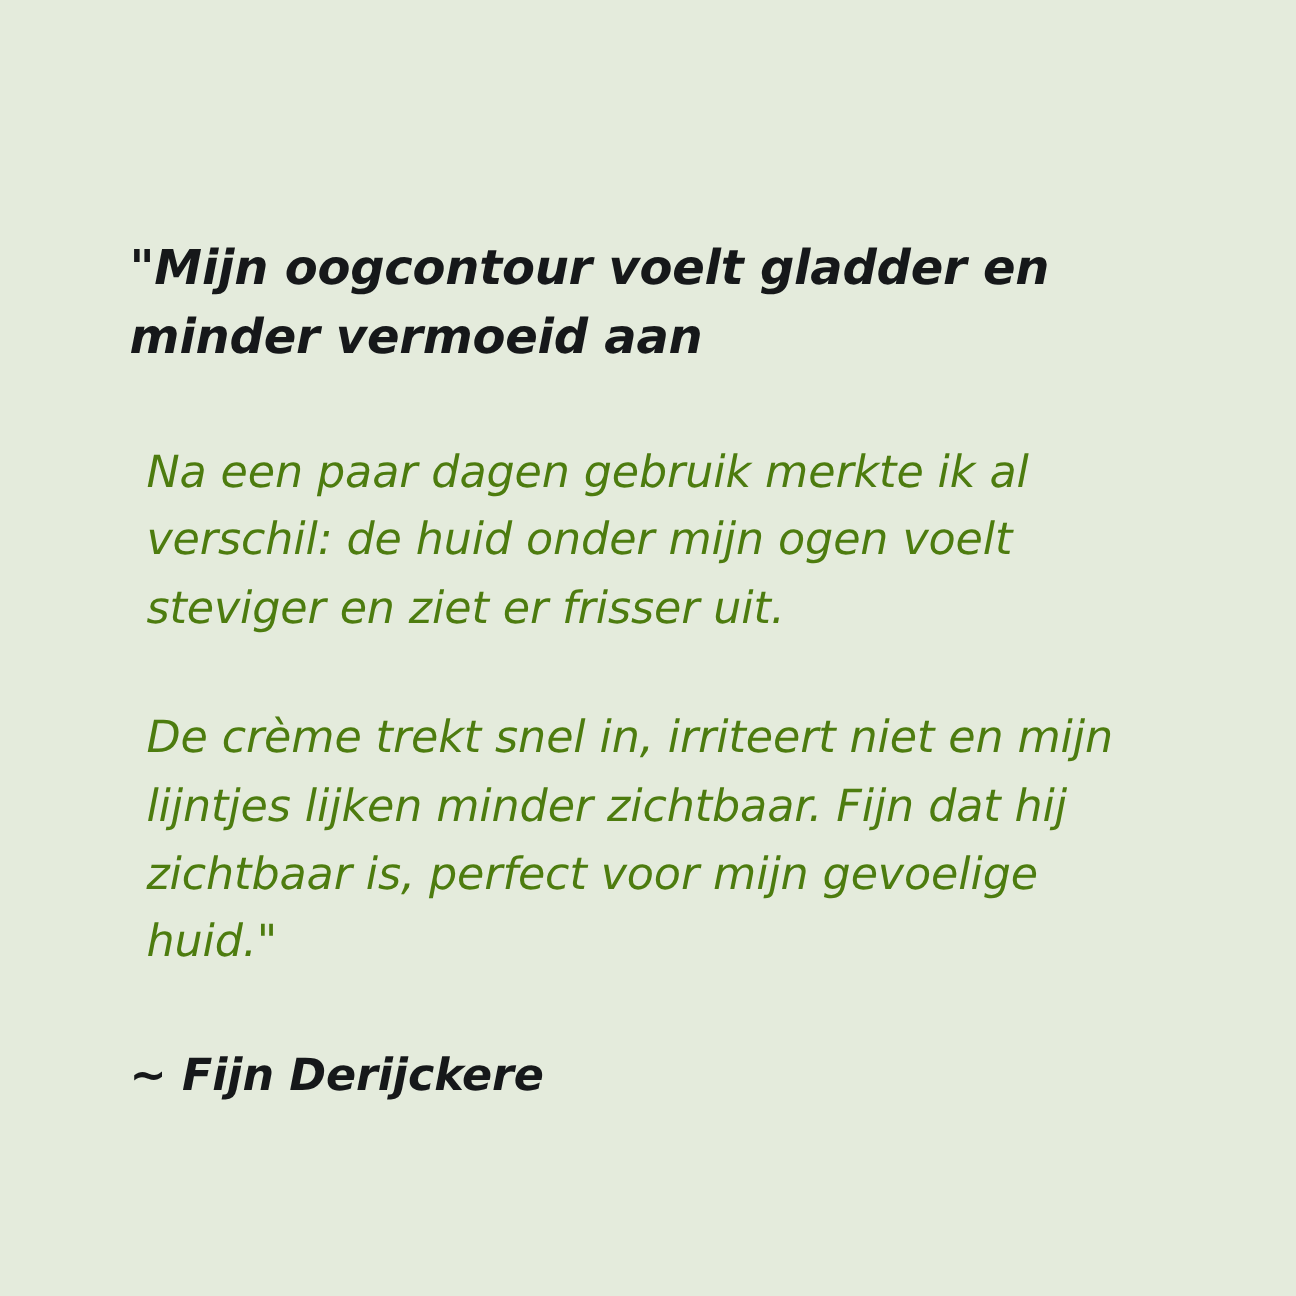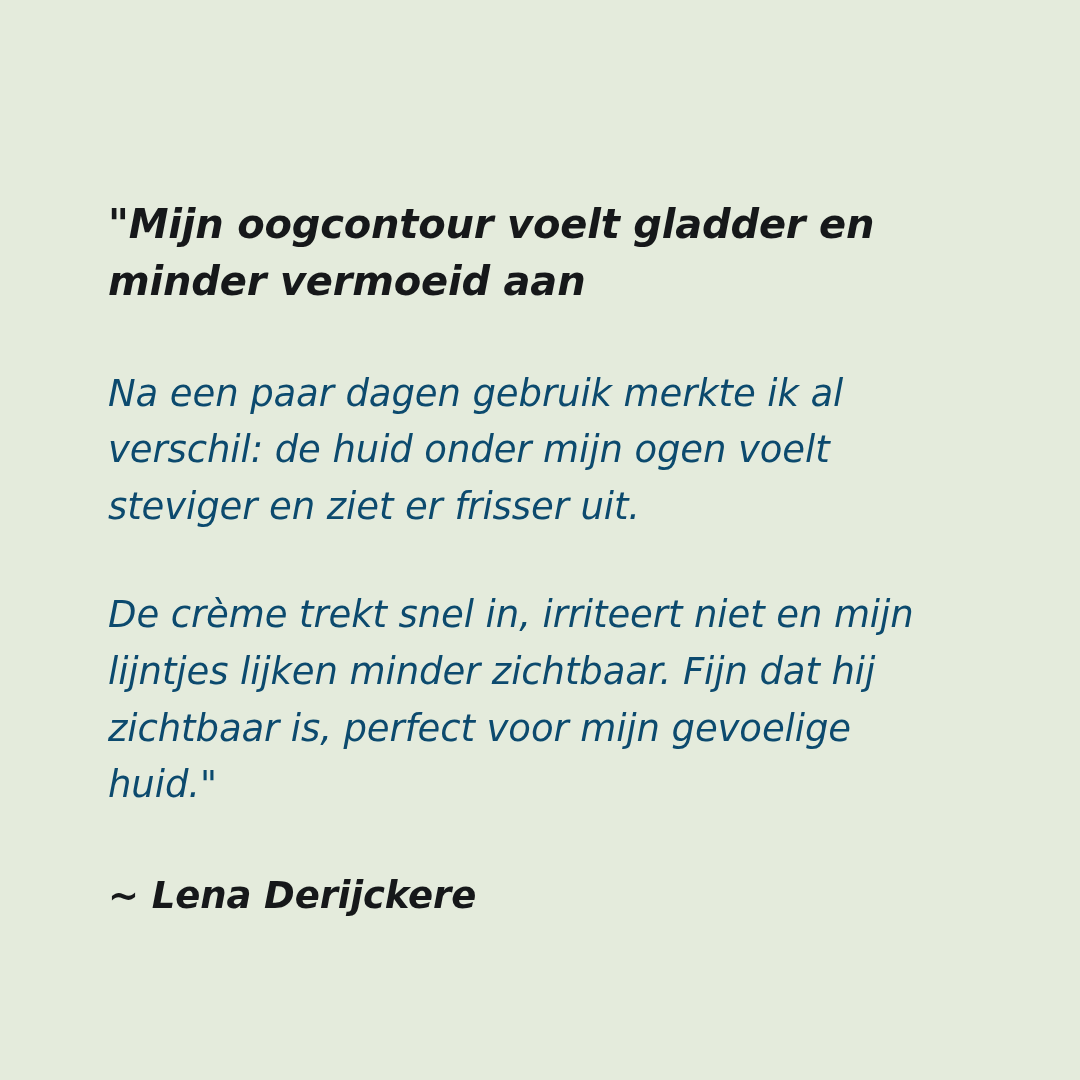--- a/index.html
+++ b/index.html
@@ -34,23 +34,23 @@
     letter-spacing: -0.2px;
     margin: 0 0 56px 0;
     max-width: 850px;
   }
   .para {
     font-family: "DejaVu Sans", sans-serif;
     font-style: italic;
     font-weight: normal;
     font-size: 37px;
     line-height: 1.53;
-    color: #0c4a6e;
+    color: #4d7c0f;
     letter-spacing: -0.1px;
-    margin: 0 0 52px 0;
+    margin: 0 0 52px 14px;
     max-width: 830px;
   }
   .para-2 {
     max-width: 840px;
     margin-bottom: 56px;
   }
   .attribution {
     font-family: "DejaVu Sans", sans-serif;
     font-style: italic;
     font-weight: bold;
@@ -62,15 +62,15 @@
   }
 </style>
 </head>
 <body>
 
 <div class="card">
   <div class="testimonial">
     <p class="headline">"Mijn oogcontour voelt gladder en minder vermoeid aan</p>
     <p class="para para-1">Na een paar dagen gebruik merkte ik al verschil: de huid onder mijn ogen voelt steviger en ziet er frisser uit.</p>
     <p class="para para-2">De crème trekt snel in, irriteert niet en mijn lijntjes lijken minder zichtbaar. Fijn dat hij zichtbaar is, perfect voor mijn gevoelige huid."</p>
-    <p class="attribution">~ Lena Derijckere</p>
+    <p class="attribution">~ Fijn Derijckere</p>
   </div>
 </div>
 
 </body></html>

